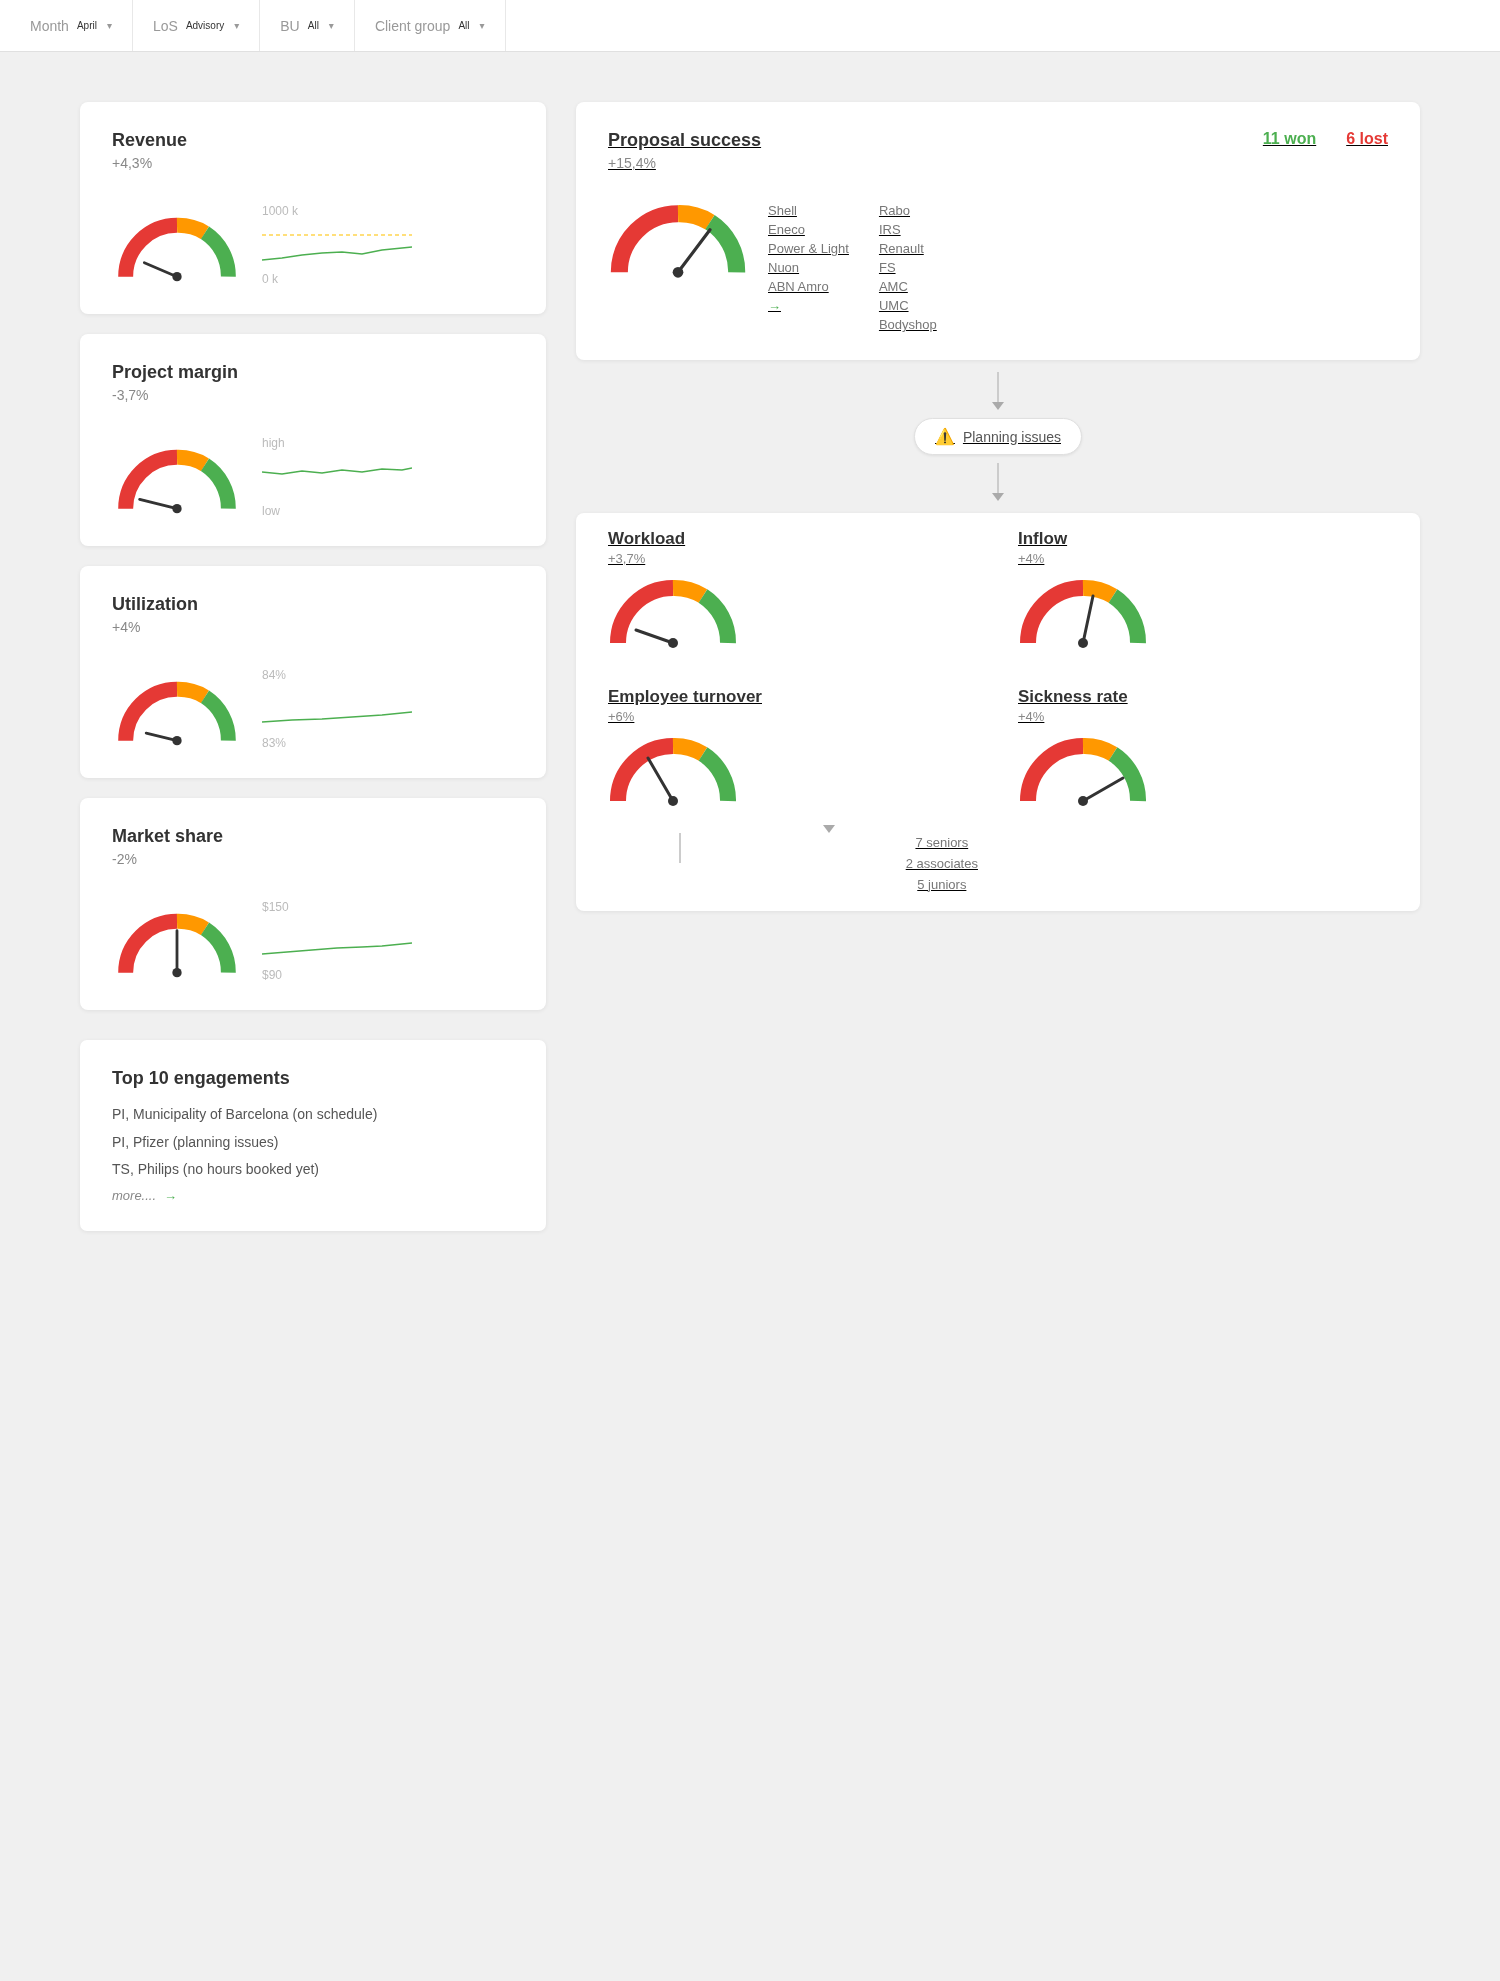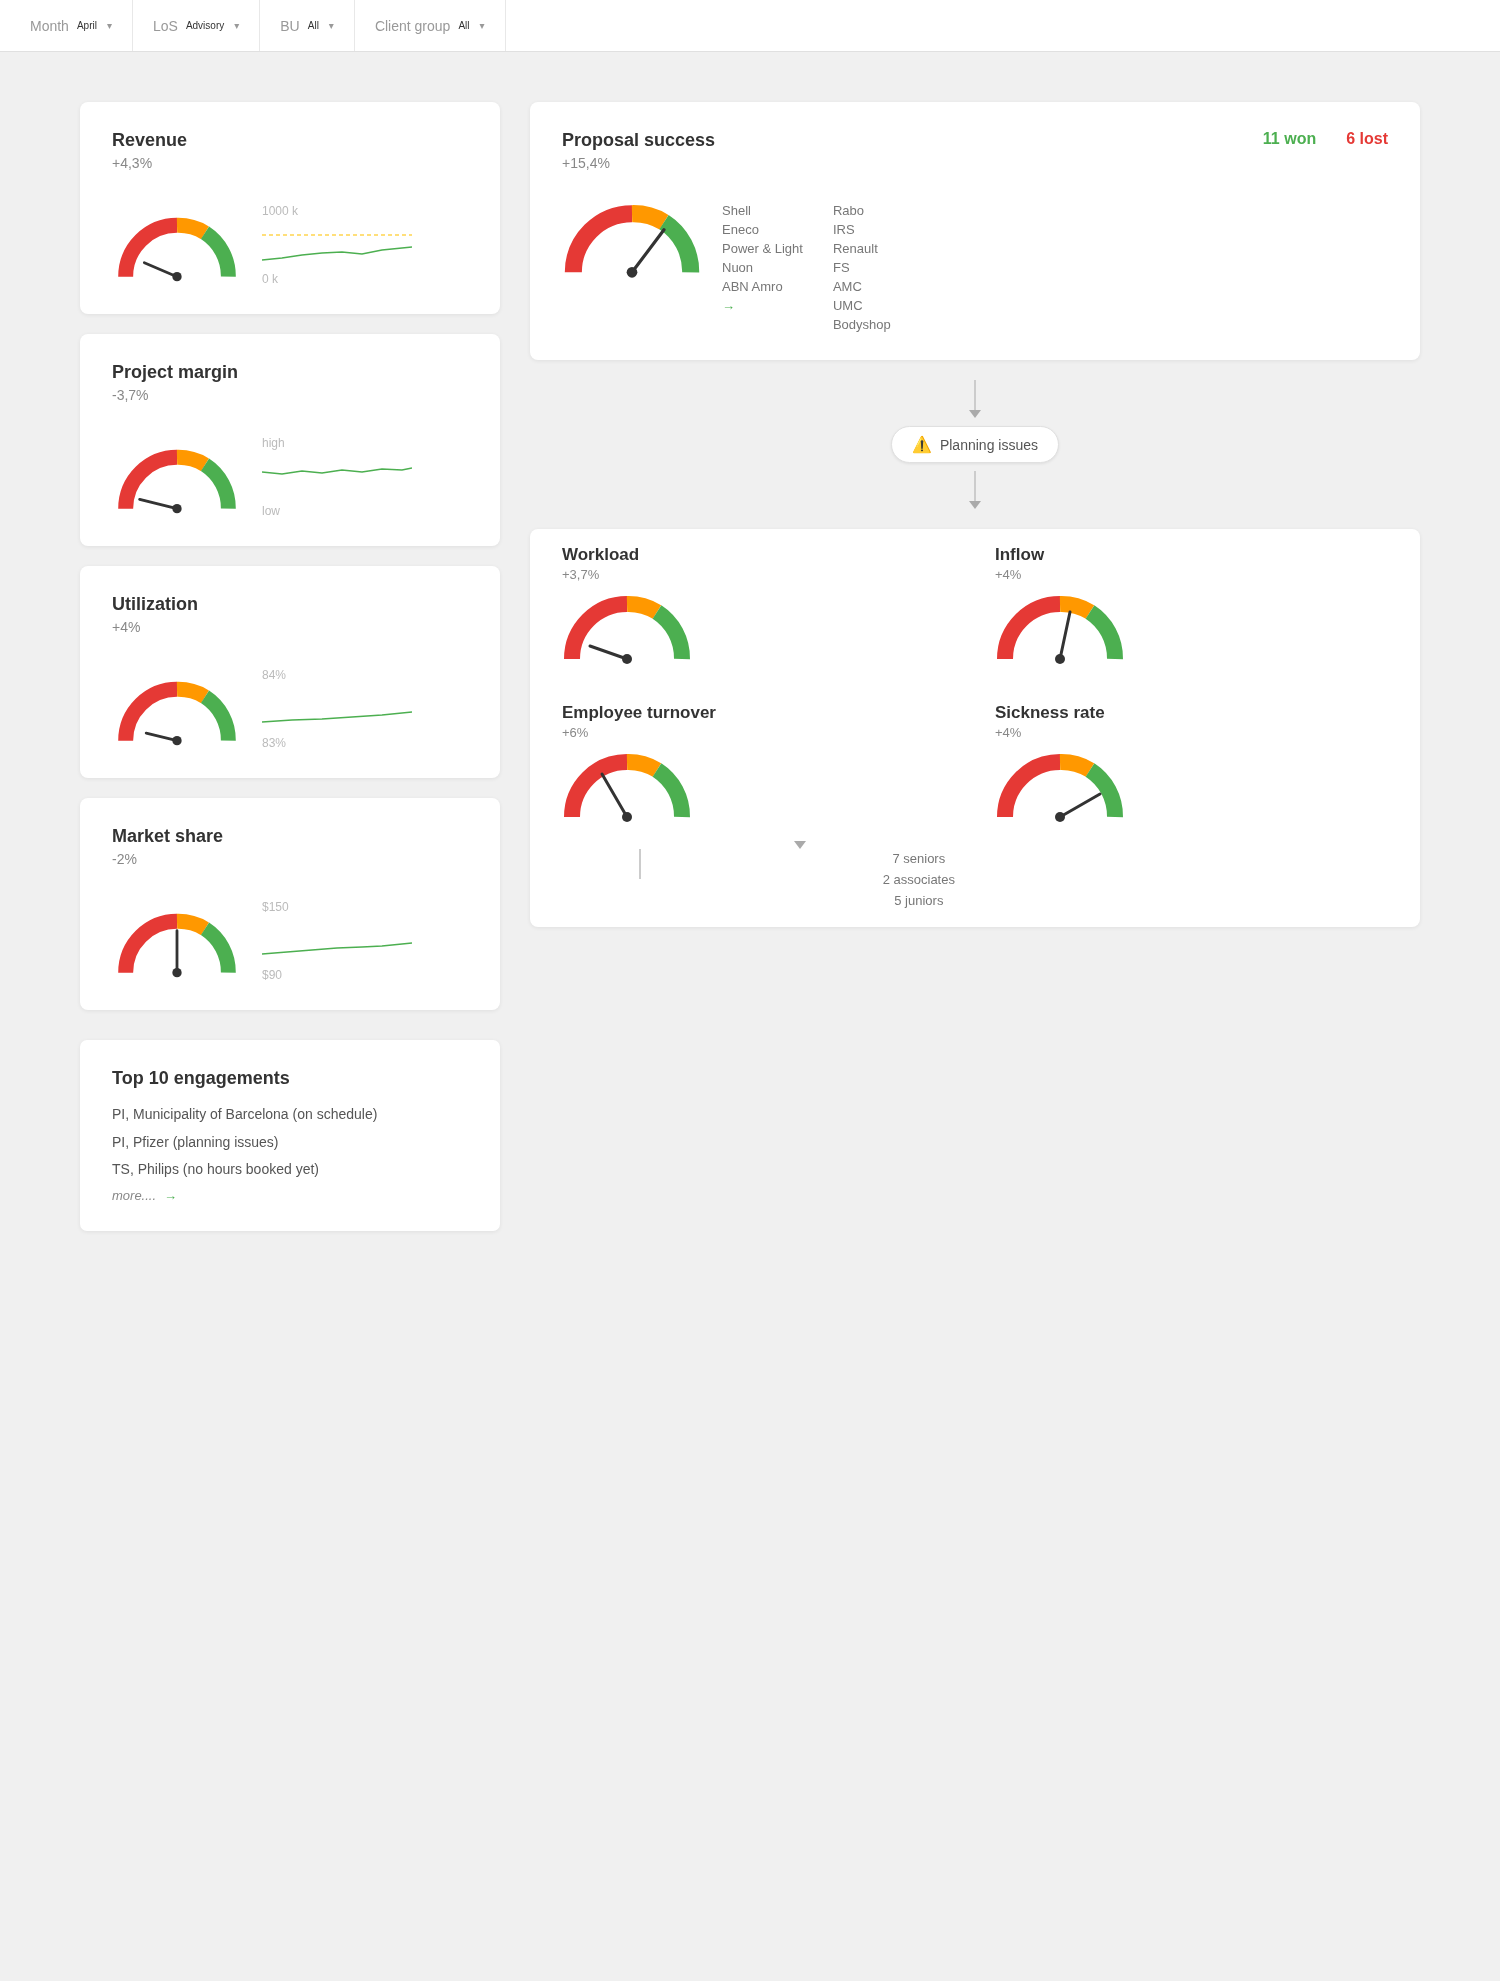--- a/index.html
+++ b/index.html
@@ -50,29 +50,30 @@
     .main-content {
       display: flex;
       gap: 30px;
       padding: 50px 80px;
     }
 
     .left-column {
       display: flex;
       flex-direction: column;
       gap: 20px;
-      width: 420px;
+      width: 466px;
       flex-shrink: 0;
     }
 
     .right-column {
       display: flex;
       flex-direction: column;
-      gap: 20px;
+      gap: 12px;
       flex: 1;
+      text-decoration: underline;
     }
 
     
     .card {
       background: #fff;
       border-radius: 8px;
       padding: 28px 32px;
       box-shadow: 0 1px 4px rgba(0,0,0,0.07);
     }
 

